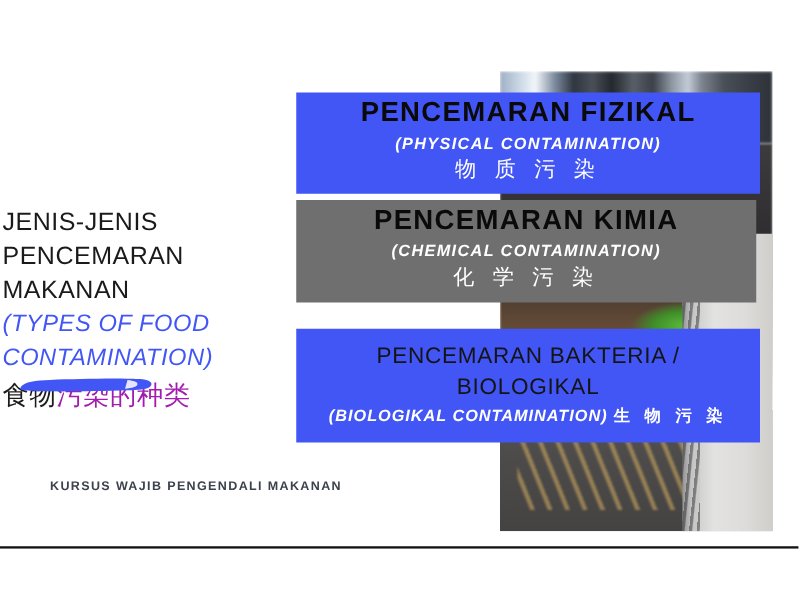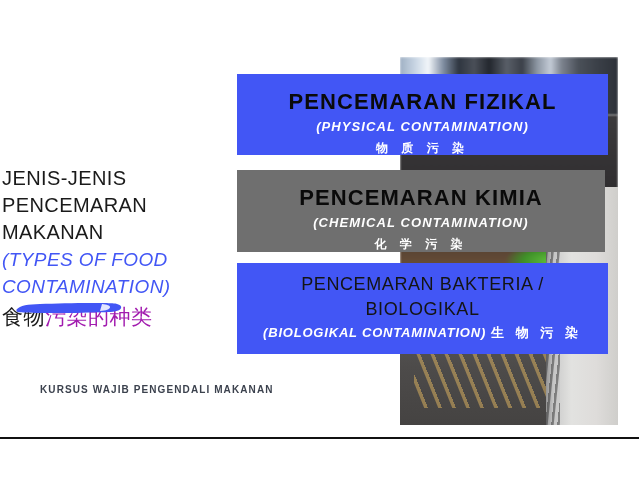--- a/index.html
+++ b/index.html
@@ -141,29 +141,29 @@
     top: 300px;
     width: 110px;
     height: 16px;
   }
 
   
   .box {
     position: absolute;
     box-sizing: border-box;
     text-align: center;
-    padding-top: 13px;
+    padding-top: 1px;
   }
   #box-physical {
     left: 237px; top: 74px;
     width: 371px; height: 81px;
     background: #4256f5;
   }
   #box-chemical {
-    left: 237px; top: 170px;
+    left: 237px; top: 160px;
     width: 368px; height: 82px;
     background: #6f6f6f;
   }
   #box-biological {
     left: 237px; top: 263px;
     width: 371px; height: 91px;
     background: #4256f5;
     padding-top: 9px;
   }
 
@@ -184,22 +184,22 @@
   .box-sub {
     color: #ffffff;
     font-size: 13px;
     font-style: italic;
     font-weight: bold;
     letter-spacing: 1.1px;
     line-height: 22px;
   }
   .box-cn {
     color: #ffffff;
-    font-size: 12px;
-    font-weight: bold;
+    font-size: 17px;
+    font-weight: normal;
     letter-spacing: 5px;
     line-height: 20px;
   }
   #box-biological .box-sub-row {
     color: #ffffff;
     font-size: 13px;
     line-height: 22px;
     white-space: nowrap;
   }
   #box-biological .box-sub-row .it {

